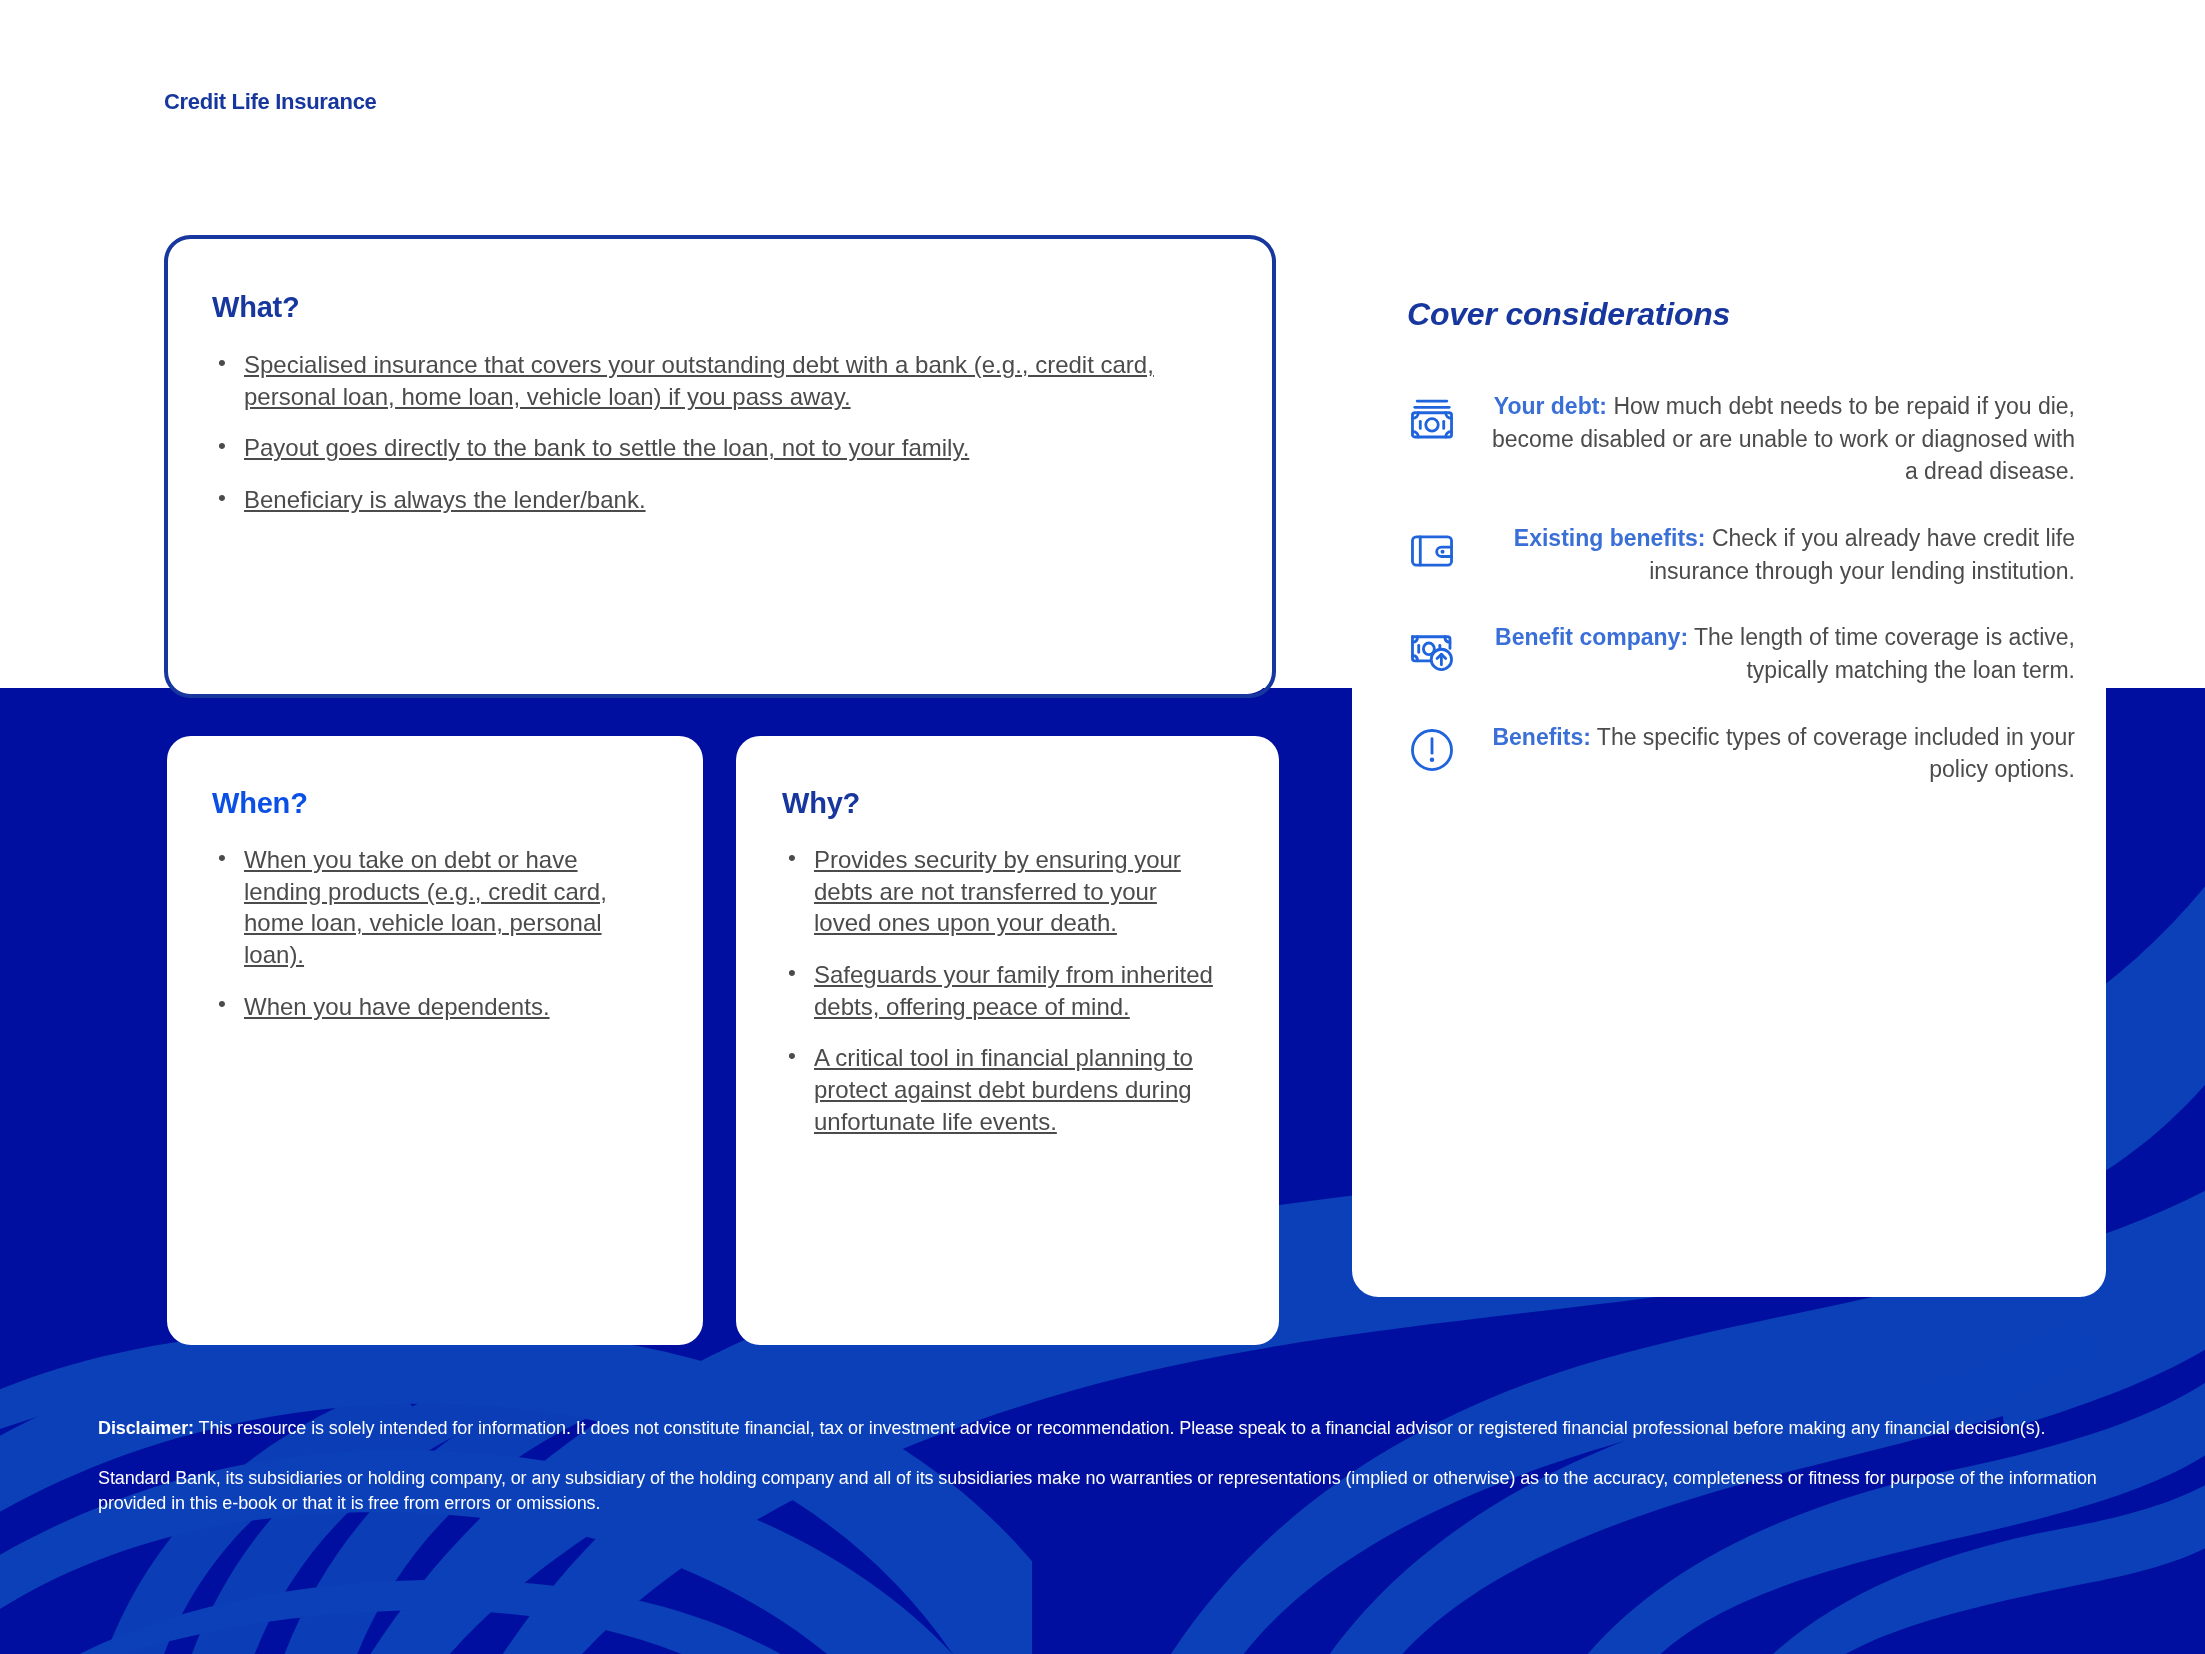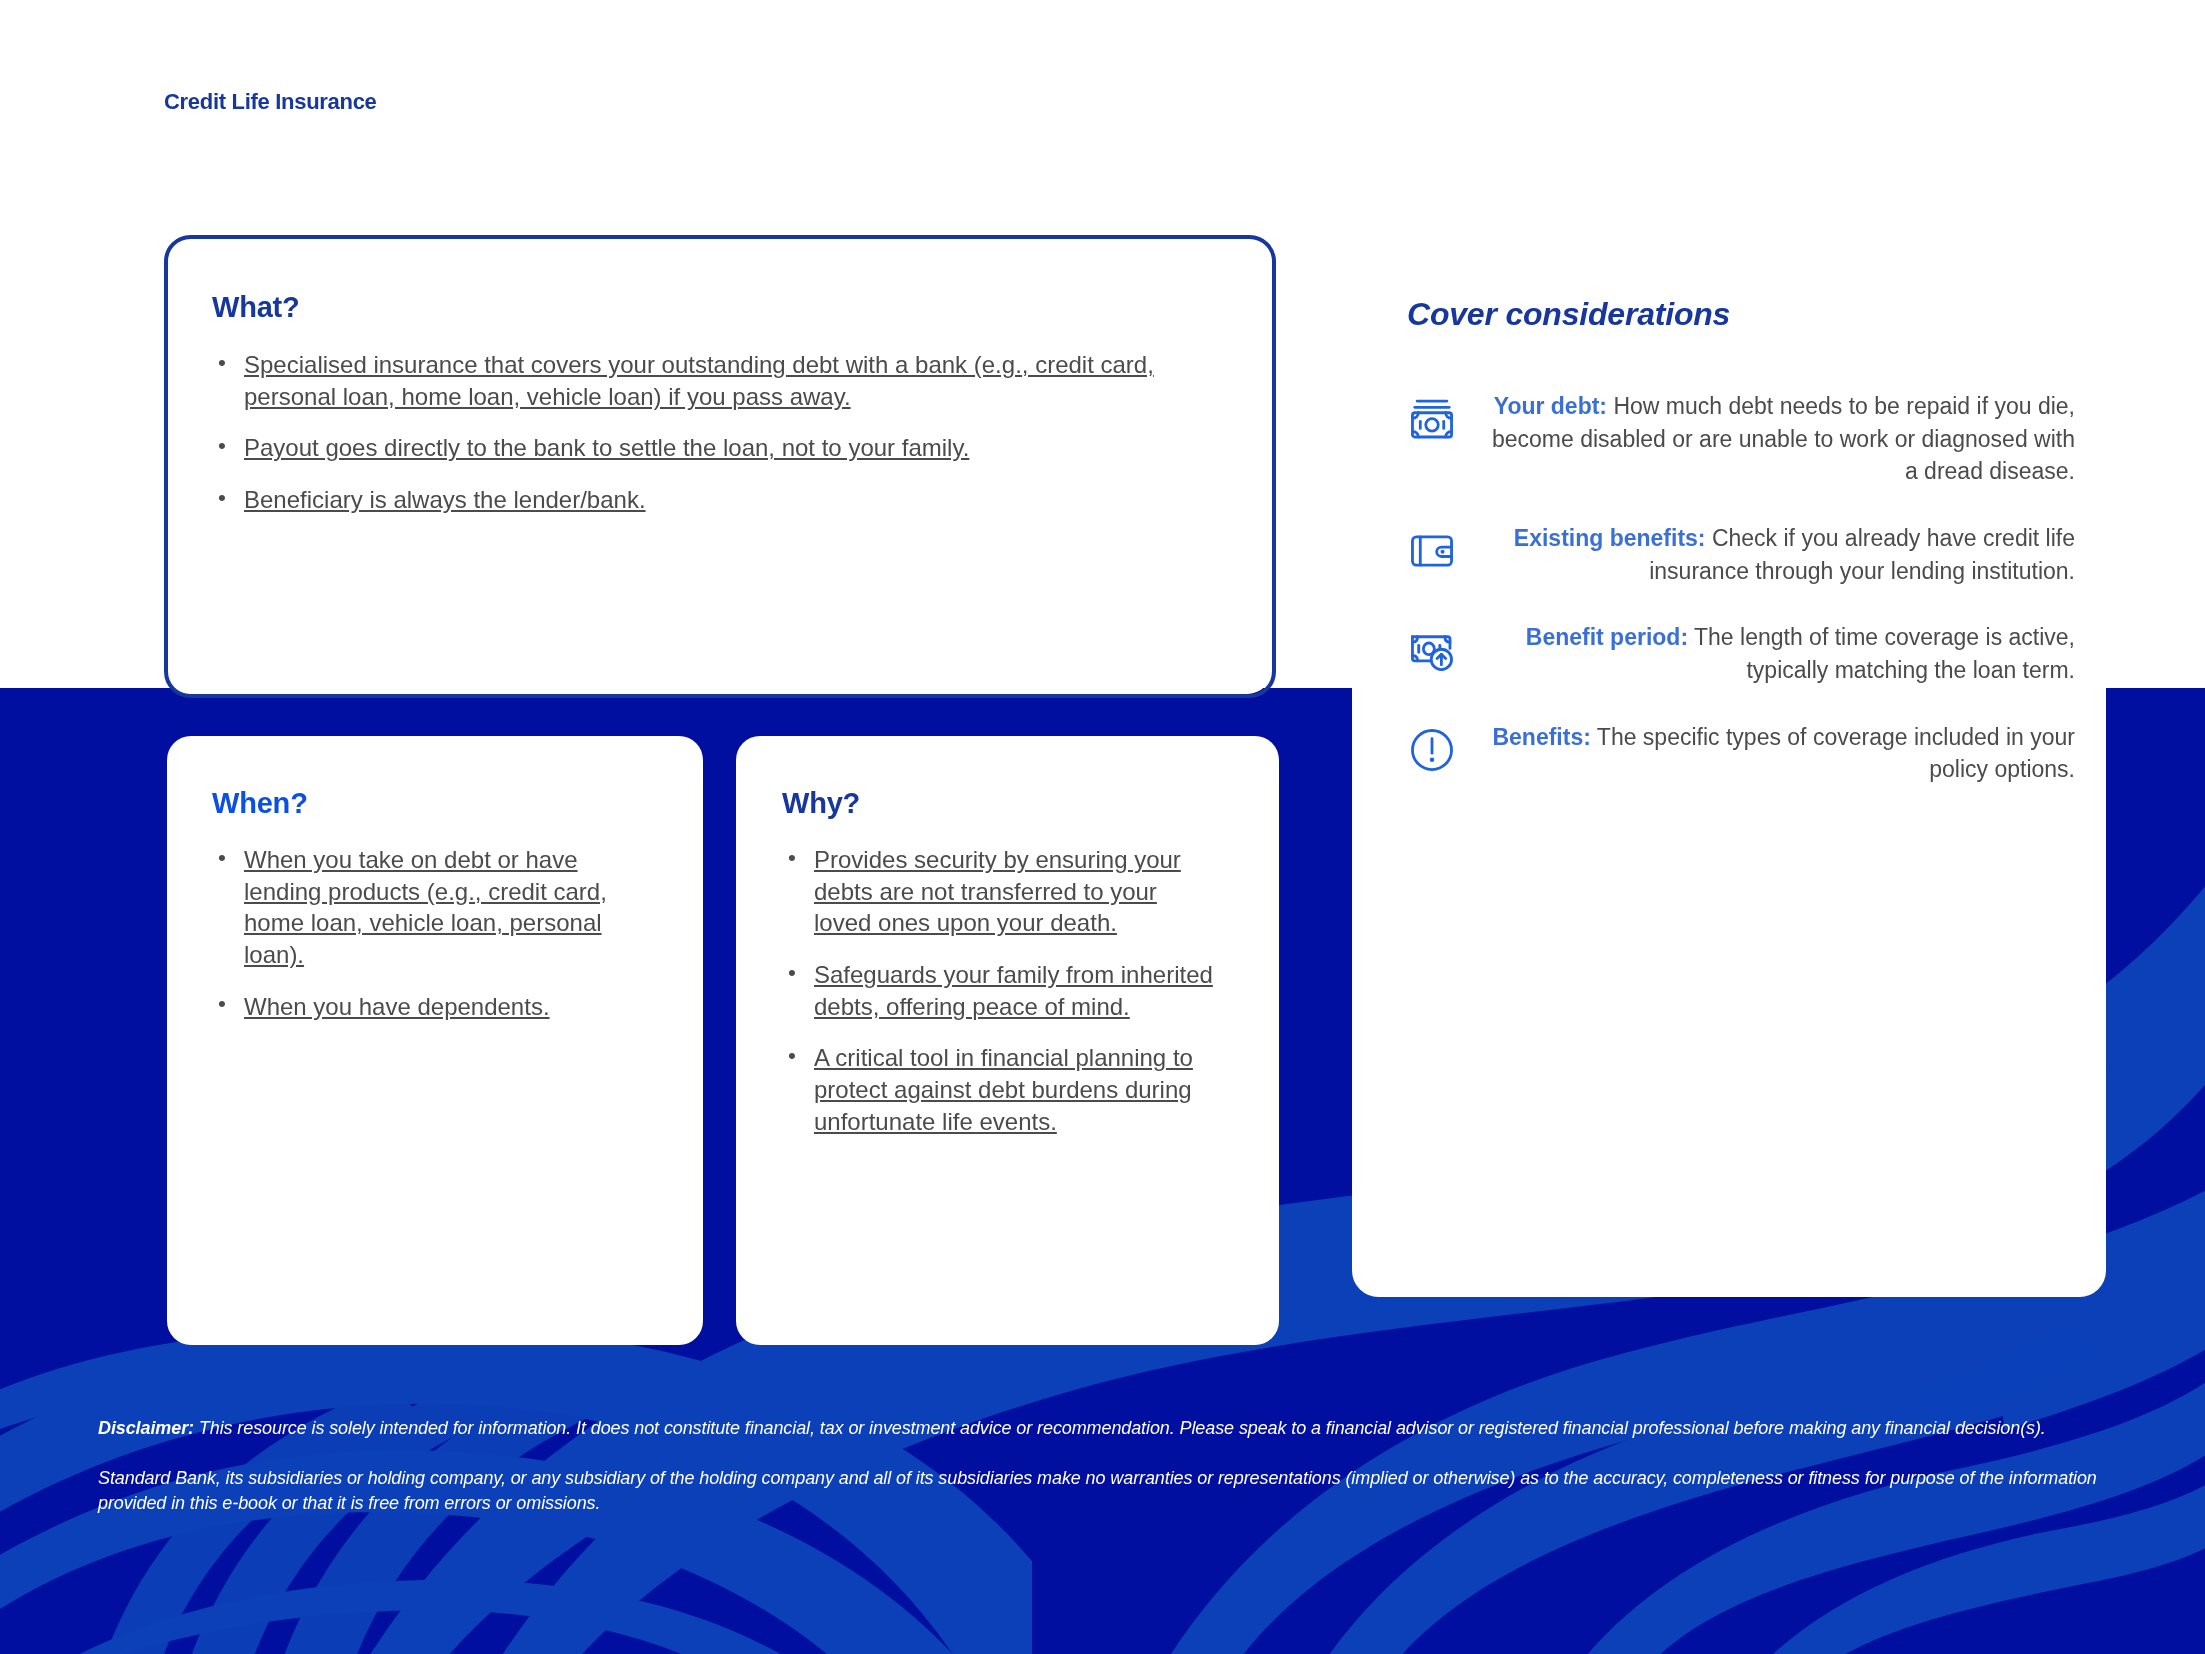--- a/index.html
+++ b/index.html
@@ -226,21 +226,20 @@
   }
 
   
   #disclaimer {
     position: absolute;
     left: 98px;
     top: 1416px;
     width: 2005px;
     z-index: 7;
     color: #ffffff;
-    font-style: italic;
   }
   #disclaimer p {
     margin: 0 0 25px 0;
     font-size: 18px;
     line-height: 1.38;
     letter-spacing: -0.1px;
   }
   #disclaimer .d-label { font-weight: bold; }
 </style>
 </head>
@@ -342,21 +341,21 @@
         <line x1="15" y1="26" x2="15" y2="35"></line>
         <line x1="42" y1="26" x2="42" y2="29"></line>
         <path d="M 7 22 C 11 22 13.5 19.4 13.5 15"></path>
         <path d="M 55 22 C 51 22 48.5 19.4 48.5 15"></path>
         <path d="M 7 39 C 11 39 13.5 41.6 13.5 46"></path>
         <circle cx="44" cy="44" r="13"></circle>
         <line x1="44" y1="51" x2="44" y2="37.5"></line>
         <polyline points="38.5,43 44,37.5 49.5,43"></polyline>
       </svg>
     </span>
-    <span class="cover-text"><span class="cover-label">Benefit period:</span><span> The length of time coverage is active, typically matching the loan term.</span></span>
+    <span class="cover-text"><span class="cover-label">Benefit company:</span><span> The length of time coverage is active, typically matching the loan term.</span></span>
   </div>
 
   <div class="cover-row">
     <span class="cover-icon">
       <svg viewBox="0 0 64 64" fill="none" stroke="#1f64dc" stroke-width="3.6" stroke-linecap="round" stroke-linejoin="round">
         <circle cx="32" cy="32" r="25"></circle>
         <line x1="32" y1="17.5" x2="32" y2="36"></line>
         <circle cx="32" cy="44.5" r="2.9" fill="#1f64dc" stroke="none"></circle>
       </svg>
     </span>

